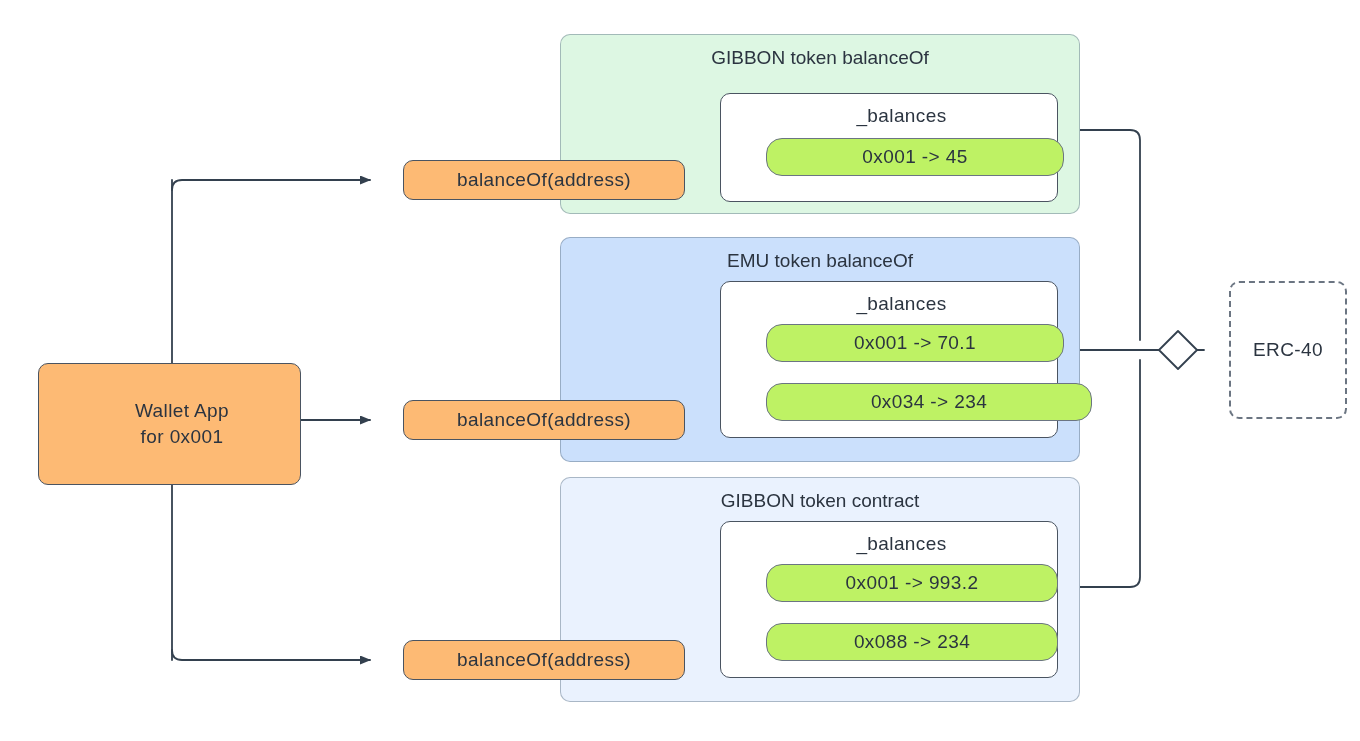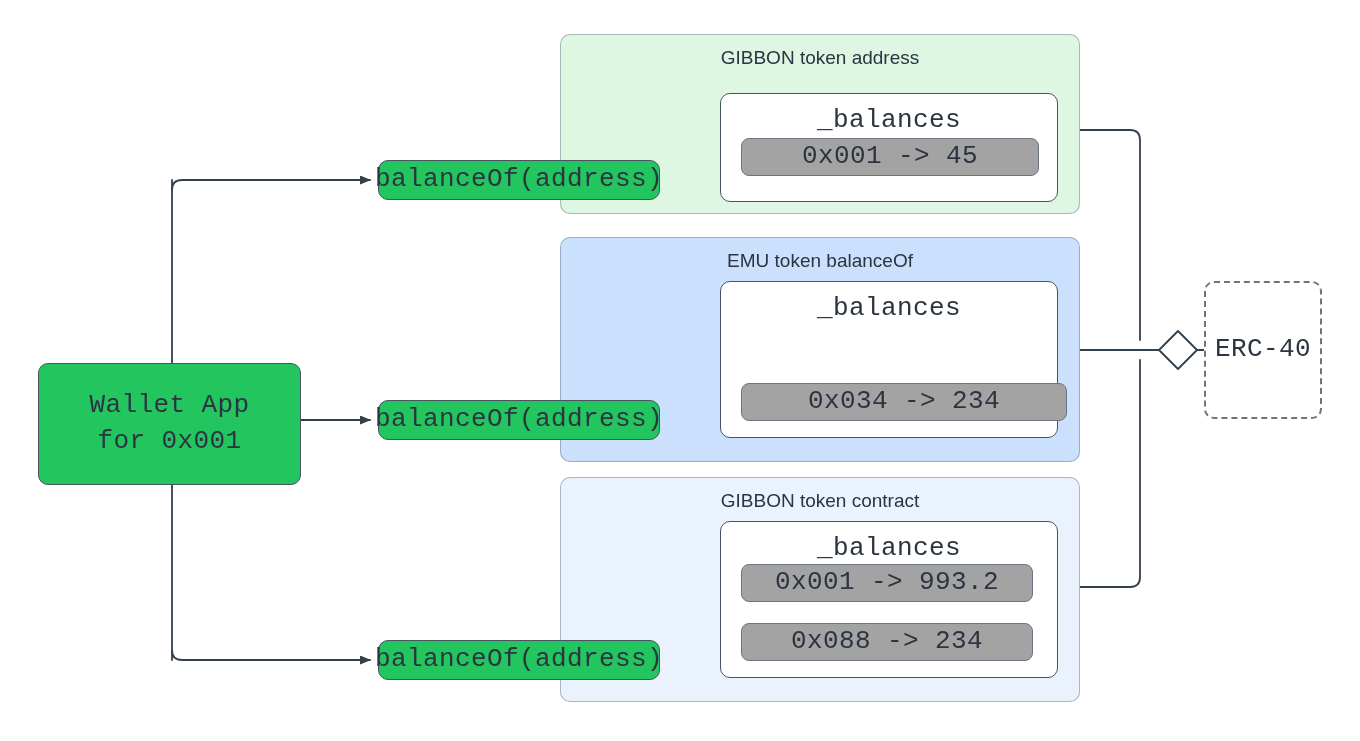--- a/index.html
+++ b/index.html
@@ -24,33 +24,34 @@
     height: 741px;
     pointer-events: none;
   }
 
   
   .node {
     position: absolute;
     box-sizing: border-box;
     border: 1.6px solid #4a5461;
     border-radius: 10px;
-    background: #22c55e;
+    background: #fdba74;
     display: flex;
     align-items: center;
     justify-content: center;
     text-align: center;
   }
   .mono {
-    font-family: Liberation Mono, monospace;
-    font-size: 26px;
+    font-family: Liberation Sans, sans-serif;
+    font-size: 19px;
     letter-spacing: 0.4px;
     color: #2b3440;
     white-space: pre;
     line-height: 1.38;
+    margin-left: 25px;
   }
   .sans {
     font-family: "Liberation Sans", sans-serif;
     font-size: 19px;
     color: #2b3440;
   }
 
   
   .wallet {
     z-index: 6;
@@ -90,22 +91,22 @@
     position: absolute;
     left: 0;
     right: 0;
     top: 9px;
     text-align: center;
   }
   .entry {
     position: absolute;
     box-sizing: border-box;
     border: 1.5px solid #6b7582;
-    border-radius: 8px;
-    background: #a3a3a3;
+    border-radius: 16px;
+    background: #bef264;
     display: flex;
     align-items: center;
     justify-content: center;
     z-index: 4;
   }
 
   
   .erc20 {
     position: absolute;
     box-sizing: border-box;
@@ -148,32 +149,33 @@
 
       <path d="M1178,331 L1197,350 L1178,369 L1159,350 Z" fill="#ffffff"></path>
     </g>
   </svg>
 
   <div class="node wallet" style="left:38px; top:363px; width:263px; height:122px;">
     <div class="mono"><span>Wallet App</span><br><span>for 0x001</span></div>
   </div>
 
   <div class="contract" style="left:560px; top:34px; width:520px; height:180px; background:#ddf7e3;">
-    <div class="contract-title sans">GIBBON token address</div>
+    <div class="contract-title sans">GIBBON token balanceOf</div>
   </div>
   <div class="mapbox" style="left:720px; top:93px; width:338px; height:109px;">
     <div class="mapbox-title mono">_balances</div>
     <div class="entry mono" style="left:20px; top:44px; width:298px; height:38px;">0x001 -&gt; 45</div>
   </div>
 
   <div class="contract" style="left:560px; top:237px; width:520px; height:225px; background:#cbe0fc;">
     <div class="contract-title sans">EMU token balanceOf</div>
   </div>
   <div class="mapbox" style="left:720px; top:281px; width:338px; height:157px;">
     <div class="mapbox-title mono">_balances</div>
+    <div class="entry mono" style="left:20px; top:42px; width:298px; height:38px;">0x001 -&gt; 70.1</div>
     <div class="entry mono" style="left:20px; top:101px; width:326px; height:38px;">0x034 -&gt; 234</div>
   </div>
 
   <div class="contract" style="left:560px; top:477px; width:520px; height:225px; background:#eaf2fe;">
     <div class="contract-title sans">GIBBON token contract</div>
   </div>
   <div class="mapbox" style="left:720px; top:521px; width:338px; height:157px;">
     <div class="mapbox-title mono">_balances</div>
     <div class="entry mono" style="left:20px; top:42px; width:292px; height:38px;">0x001 -&gt; 993.2</div>
     <div class="entry mono" style="left:20px; top:101px; width:292px; height:38px;">0x088 -&gt; 234</div>

